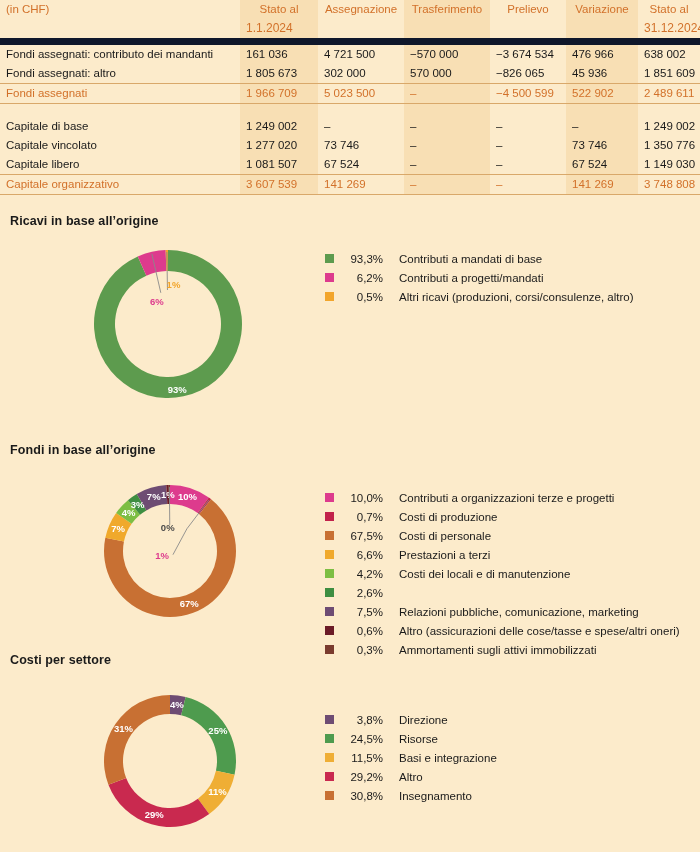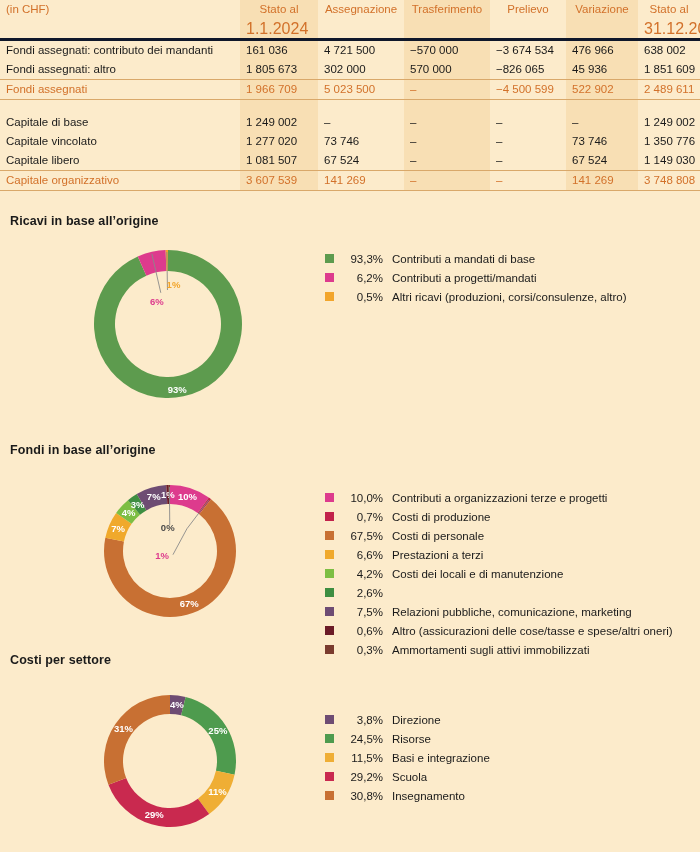--- a/index.html
+++ b/index.html
@@ -27,44 +27,44 @@
     vertical-align:middle;
     white-space:nowrap;
   }
   .c-label{width:240px;text-align:left;}
   .c-num{}
   .w1{width:78px}.w2{width:86px}.w3{width:86px}
   .w4{width:76px}.w5{width:72px}.w6{width:62px}
   .shade{background:#F8DFB4;}
   thead th{color:#D2712A;font-size:11.5px;}
   thead th.c-label{color:#D2712A;}
-  .hdr-l2 td{color:#D2712A;font-size:16px;}
+  .hdr-l2 td{color:#D2712A;font-size:12px;}
   .row-total td{color:#D2712A;}
-  .rule-top{border-top:3px solid #0f172a;margin-left:48px;}
+  .rule-top{border-top:7px solid #0f172a;margin-left:48px;}
   .rule-bot{border-bottom:1px solid #D9A86A;}
   .spacer td{height:13px;line-height:13px;}
 
   
   .section{position:absolute;left:0;width:700px;}
   .sec-title{
     font-size:12.5px;font-weight:bold;color:#1a1a1a;
     margin:0 0 6px 10px;letter-spacing:.1px;
   }
   .sec-body{position:relative;display:block;}
   .donut-wrap{position:absolute;left:78px;top:0;}
   .legend{position:absolute;}
   .legend-row{
     display:flex;align-items:flex-start;
     margin-bottom:5px;font-size:11.5px;line-height:14px;
   }
   .sw{
     width:9px;height:9px;flex:0 0 9px;margin-top:2px;margin-right:7px;
   }
   .lg-pct{
-    width:42px;flex:0 0 42px;text-align:right;margin-right:9px;
+    width:42px;flex:0 0 42px;text-align:right;margin-right:16px;
     font-size:11.5px;
   }
   .lg-txt{font-size:11.5px;}
   svg{display:block;overflow:visible;}
   .d-lbl{font-size:9.5px;font-weight:bold;}
 </style>
 </head>
 <body>
 
 <div class="page">
@@ -324,21 +324,21 @@
             <span class="lg-txt">Risorse</span>
           </div>
           <div class="legend-row">
             <span class="sw" style="background: rgb(239, 174, 53);"></span>
             <span class="lg-pct">11,5%</span>
             <span class="lg-txt">Basi e integrazione</span>
           </div>
           <div class="legend-row">
             <span class="sw" style="background: rgb(201, 41, 79);"></span>
             <span class="lg-pct">29,2%</span>
-            <span class="lg-txt">Scuola</span>
+            <span class="lg-txt">Altro</span>
           </div>
           <div class="legend-row">
             <span class="sw" style="background: rgb(200, 112, 51);"></span>
             <span class="lg-pct">30,8%</span>
             <span class="lg-txt">Insegnamento</span>
           </div>
         </div>
     </div>
   </div>
 

